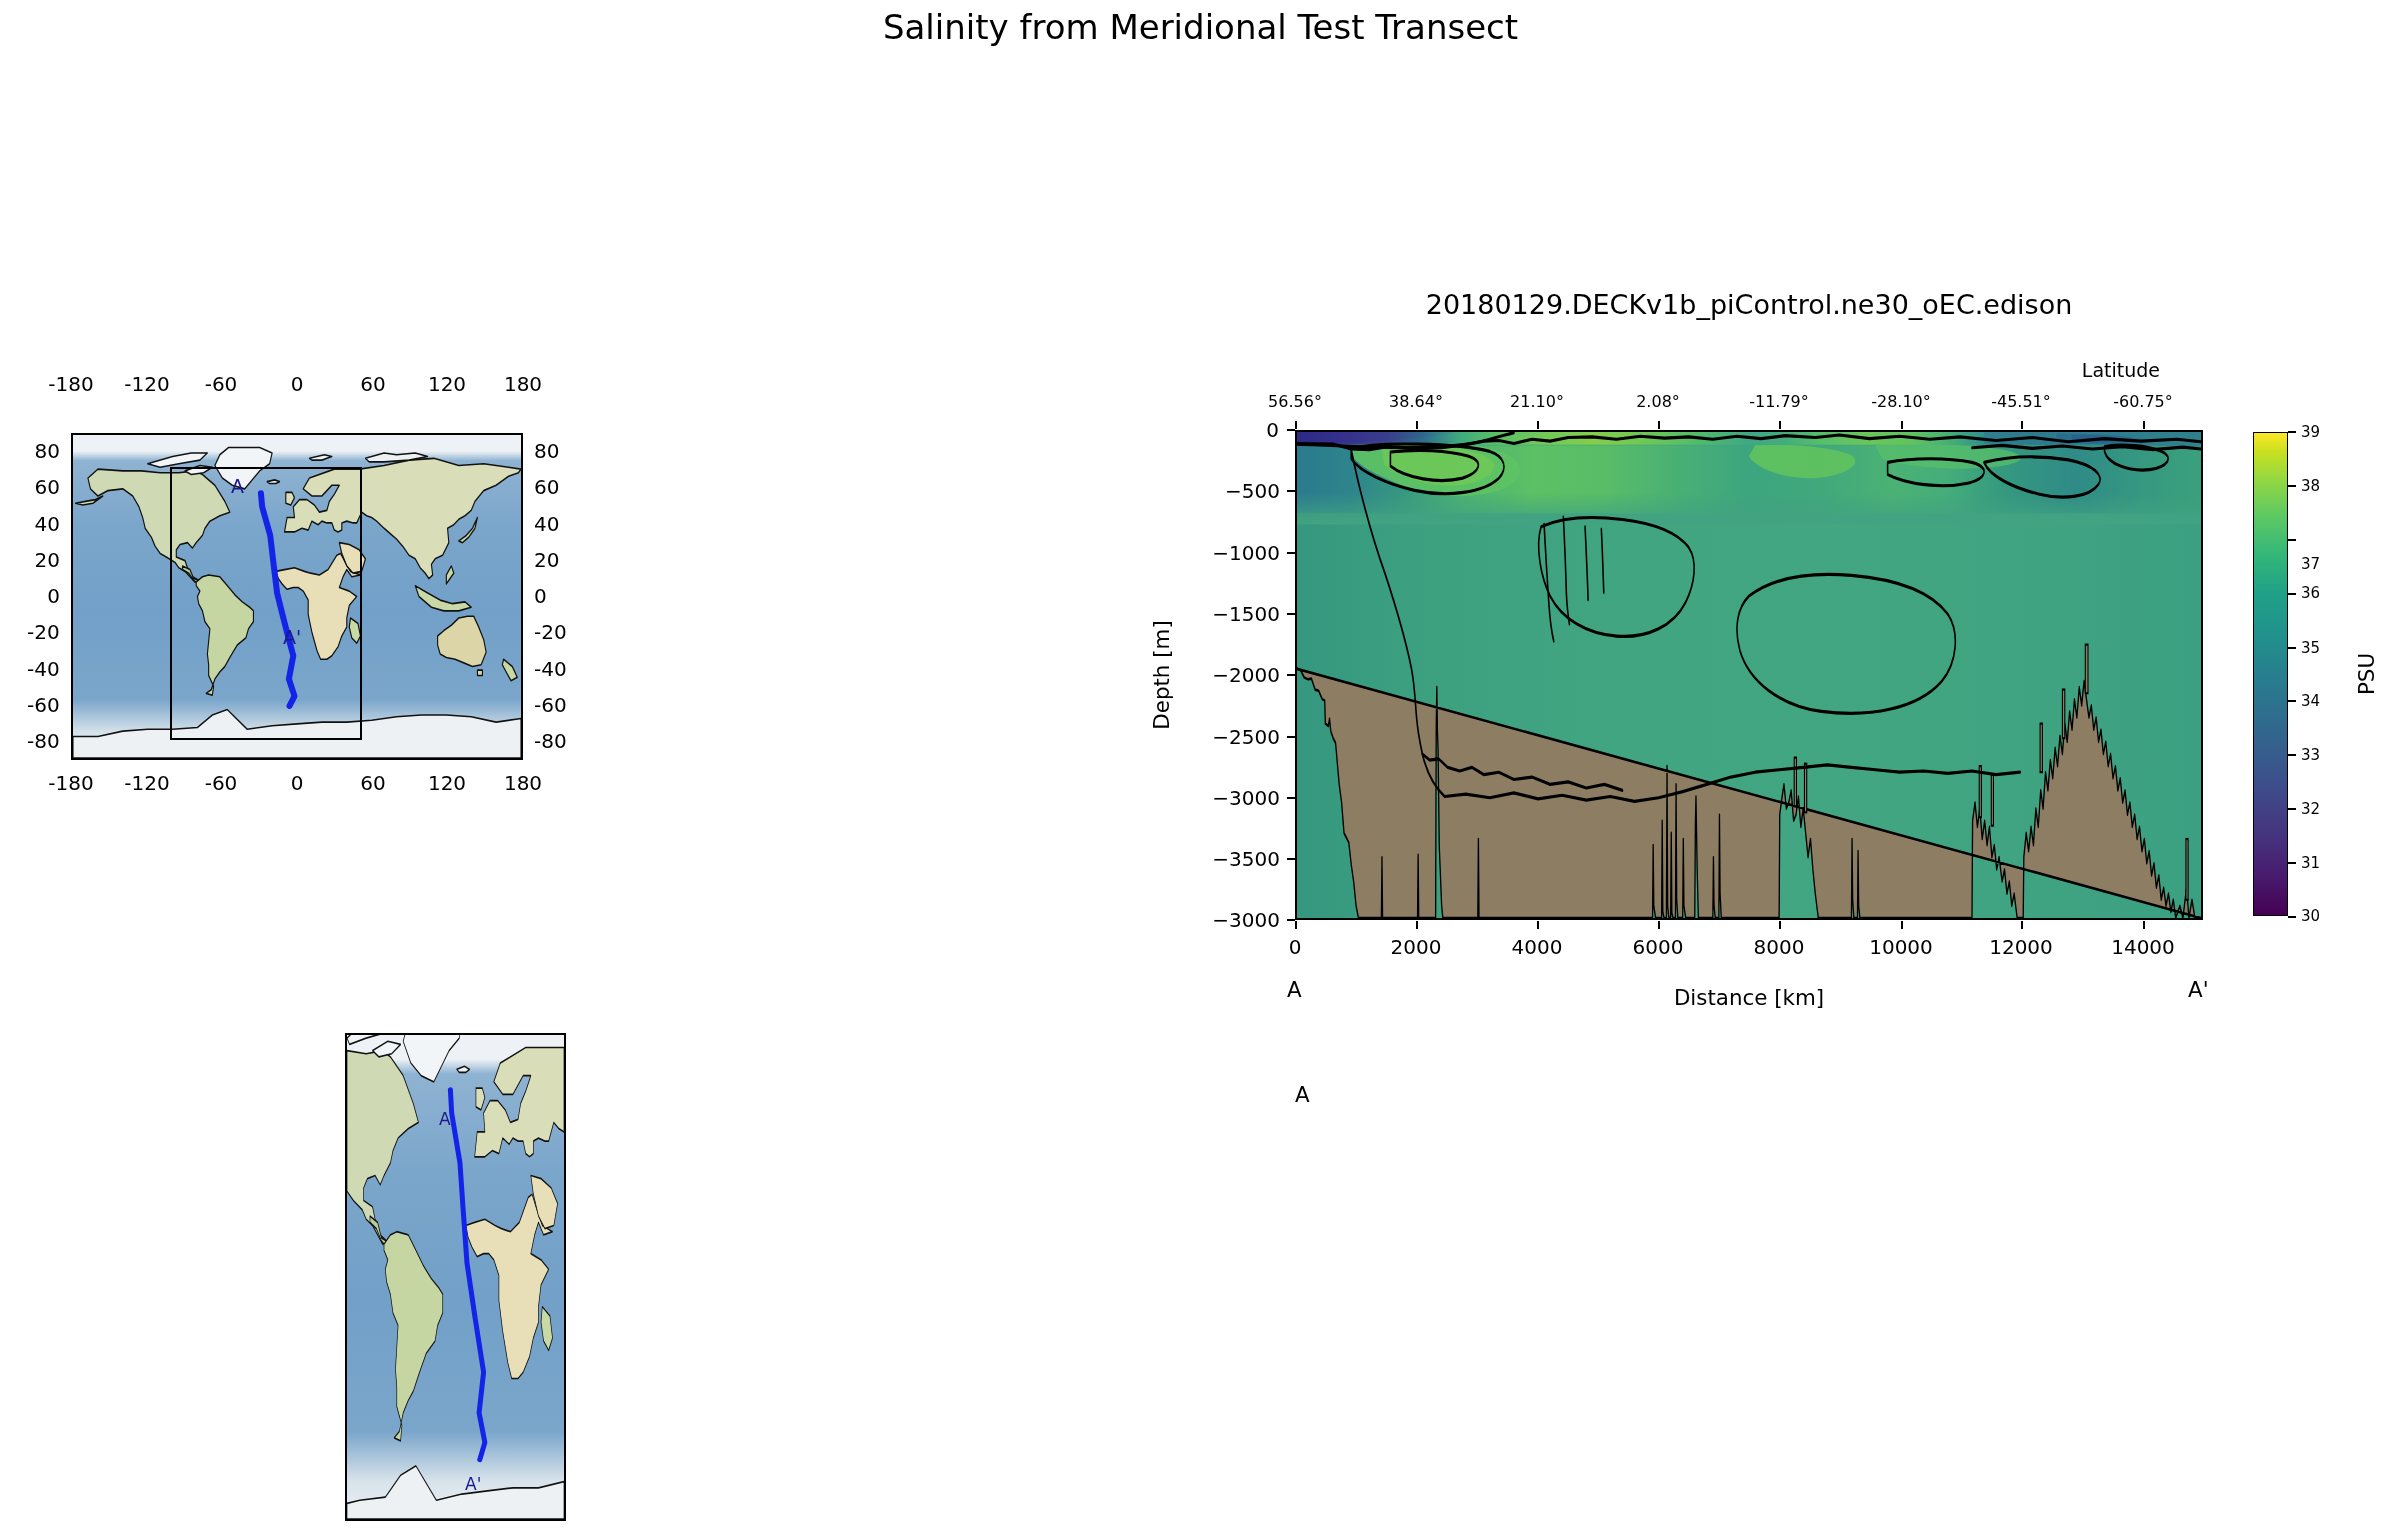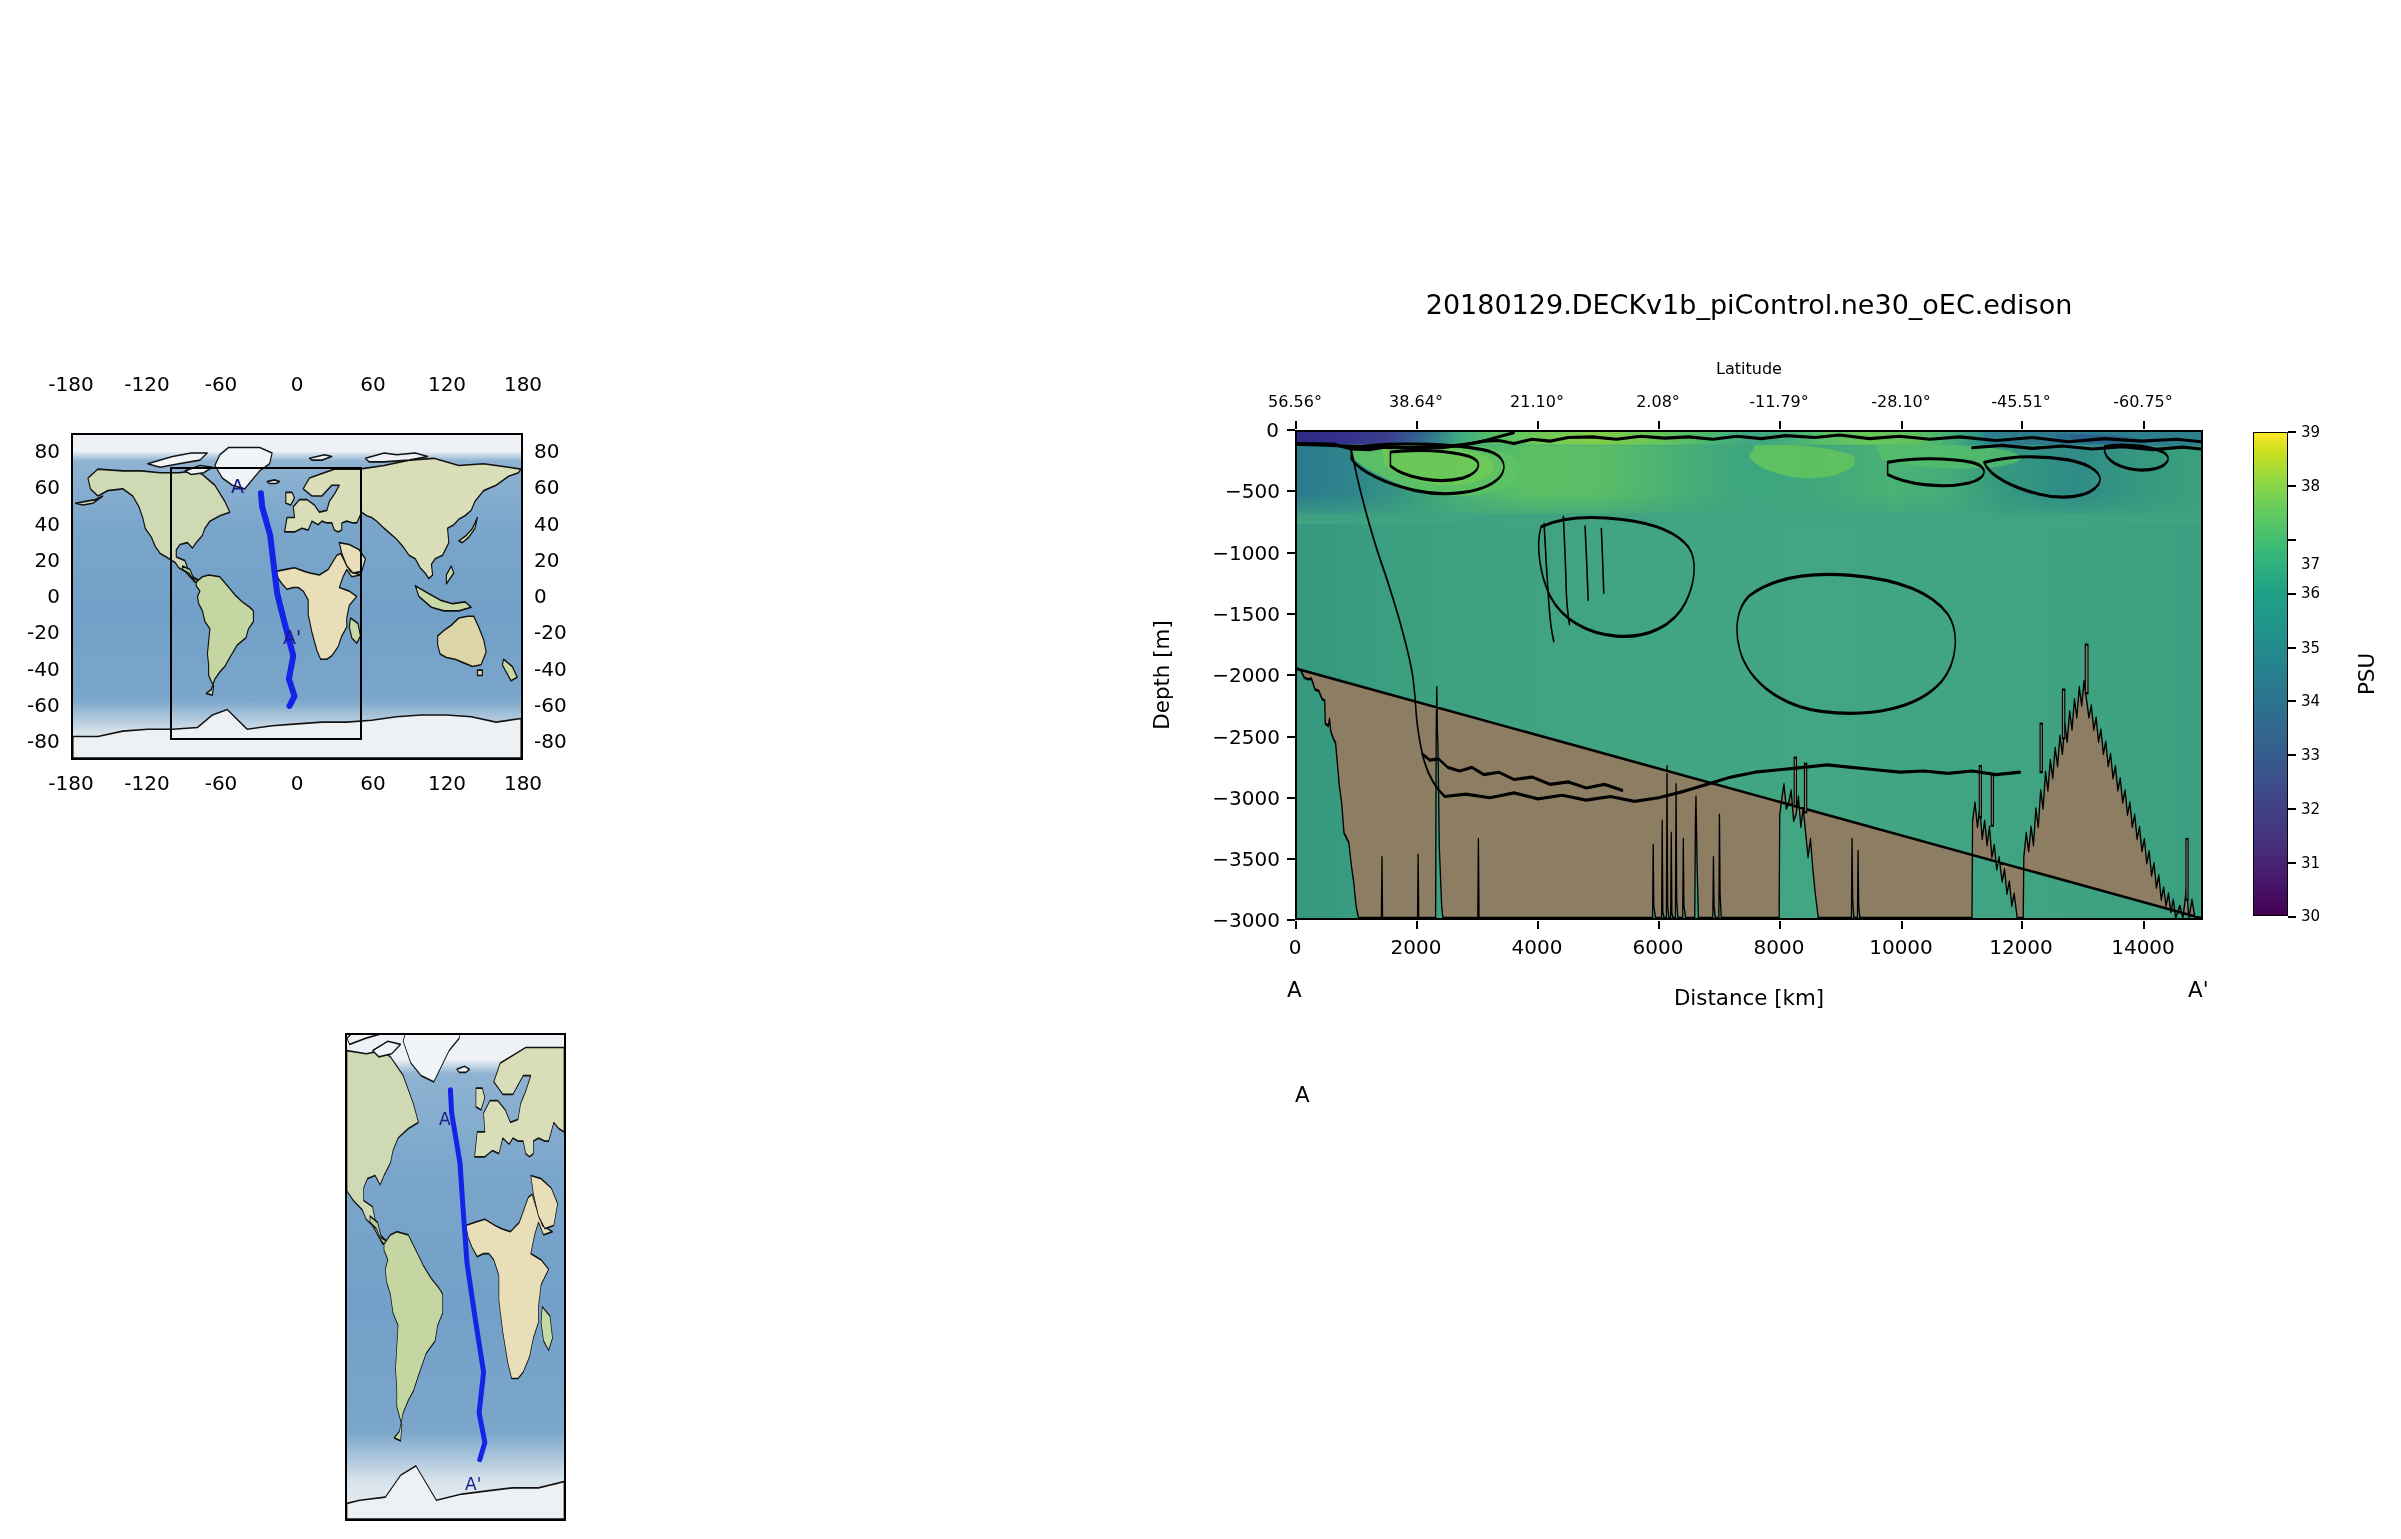--- a/index.html
+++ b/index.html
@@ -119,24 +119,24 @@
     position: absolute;
     left: 1295px; top: 289px;
     width: 908px;
     text-align: center;
     font-size: 27px;
     color: #000;
     white-space: nowrap;
   }
   #latitude-axis-title {
     position: absolute;
-    left: 1295px; top: 359px;
+    left: 1252px; top: 359px;
     width: 908px;
-    text-align: center;
-    font-size: 16px;
+    text-align: right;
+    font-size: 19px;
   }
   .lat-tick-label {
     position: absolute;
     font-size: 16px;
     transform: translateX(-50%);
     white-space: nowrap;
   }
   .transect-plot {
     position: absolute;
     left: 0; top: 0;
@@ -230,20 +230,21 @@
     left: 2366px; top: 674px;
     font-size: 21.4px;
     transform: translate(-50%,-50%) rotate(-90deg);
     white-space: nowrap;
   }
 </style>
 </head>
 <body>
 
 <div id="figure-title">
+  <span>Salinity from Meridional Test Transect</span>
 </div>
 
 <div id="global-map-panel">
   <div class="map-frame">
     <div class="ocean-bg"></div>
 
     <div class="graticule">
       <div class="grat-v" style="left:8.333%"></div>
       <div class="grat-v" style="left:16.667%"></div>
       <div class="grat-v" style="left:25%"></div>

